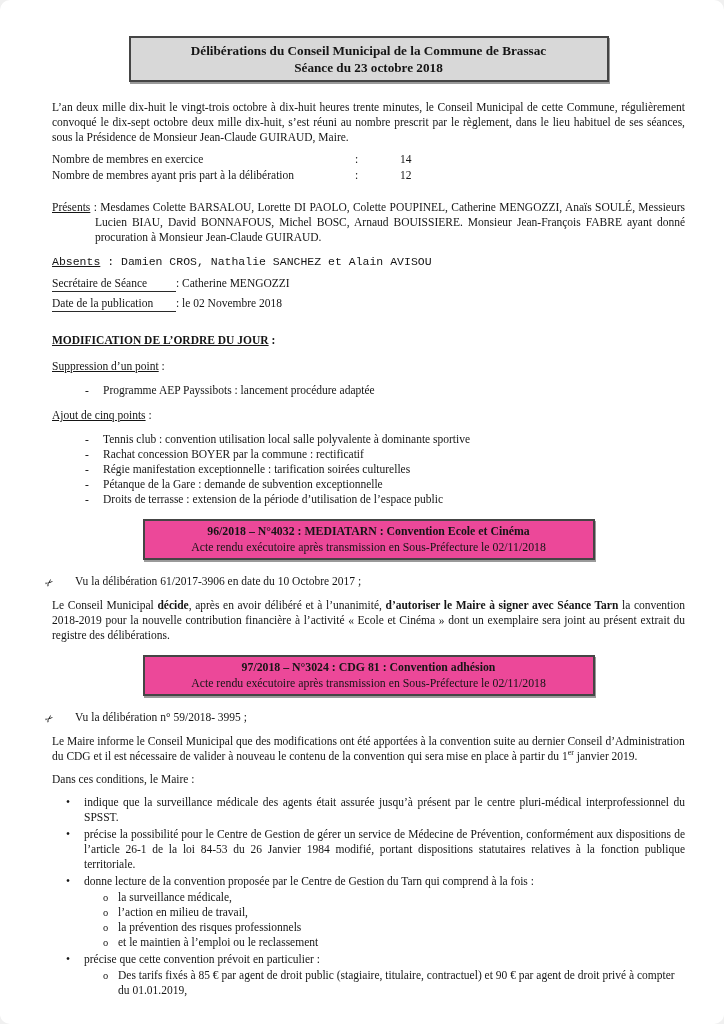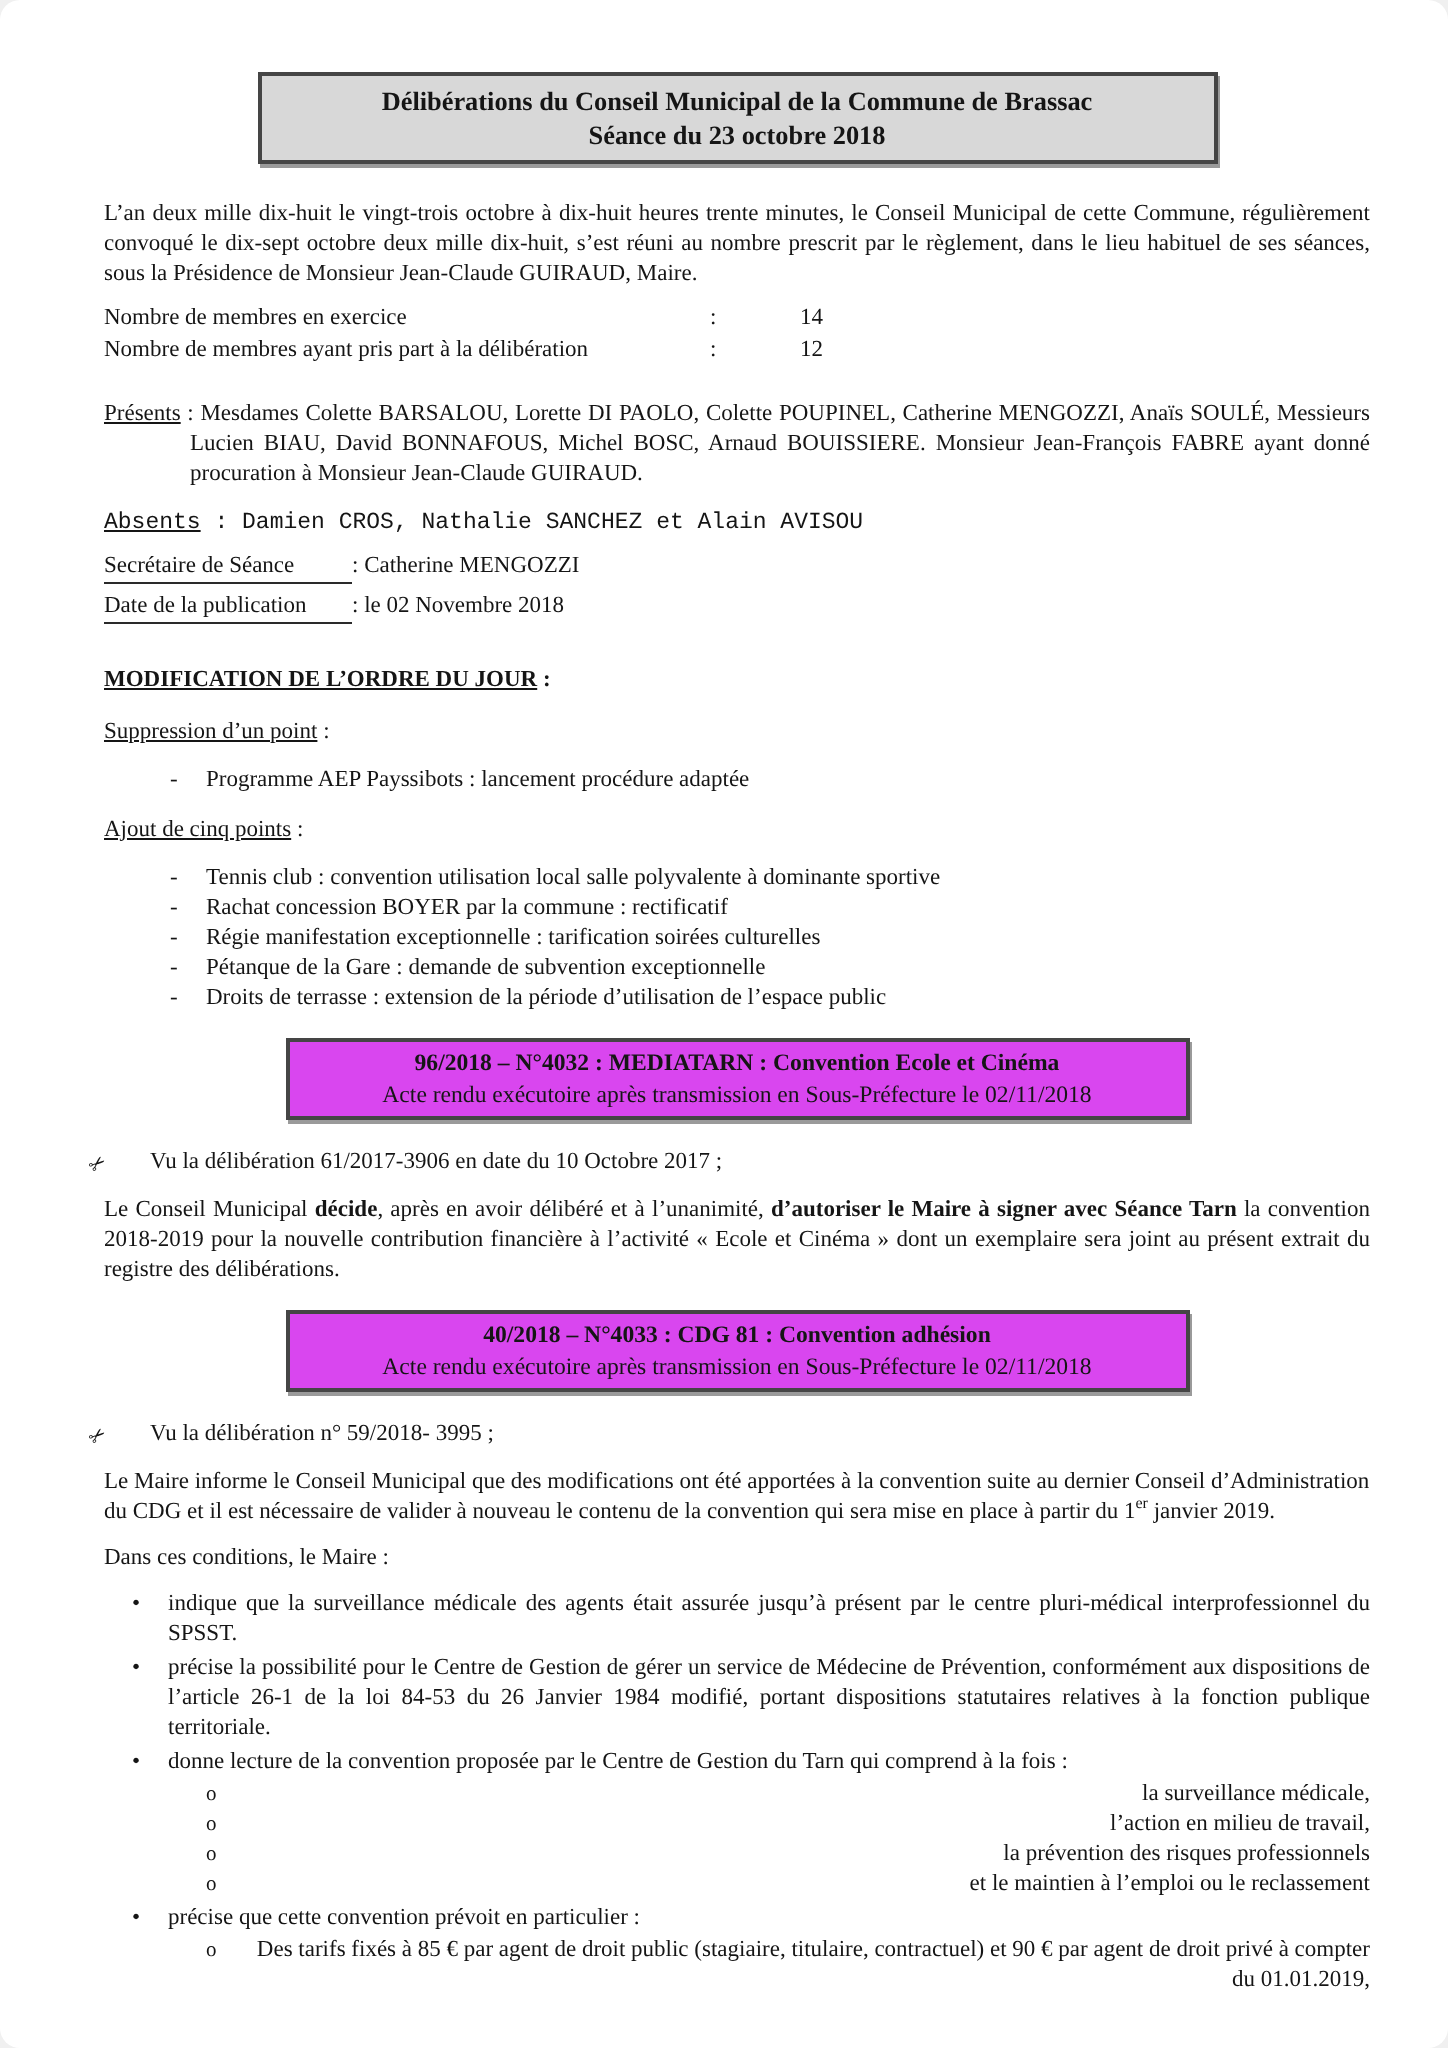--- a/index.html
+++ b/index.html
@@ -55,21 +55,21 @@
   .sub-label{margin:0 0 9px 0;}
   ul.dash{list-style:none;margin:0 0 10px 0;padding:0;}
   ul.dash li{position:relative;padding-left:51px;}
   ul.dash li::before{content:"-";position:absolute;left:33px;}
   .dash-last{margin-bottom:12px;}
 
   
   .delib-box{
     width:436px;
     margin:12px auto 12px auto;
-    background:#d946ef;
+    background:#ec4899;
     border:2px solid #454545;
     box-shadow:1px 2px 0 #9a9a9a;
     text-align:center;
     padding:3px 6px;
     font-size:11.8px;
     line-height:15.5px;
   }
   .delib-box .bt{font-weight:bold;}
 
   
@@ -82,21 +82,21 @@
     transform:rotate(-40deg);
   }
   .para{margin-bottom:8px;}
   sup{font-size:8px;line-height:0;}
 
   
   ul.round{list-style:none;margin:6px 0 0 0;padding:0;}
   ul.round > li{position:relative;padding-left:32px;text-align:justify;margin-bottom:2px;}
   ul.round > li::before{content:"\2022";position:absolute;left:14px;}
   ul.circle{list-style:none;margin:1px 0 0 0;padding:0;}
-  ul.circle > li{position:relative;padding-left:34px;text-align:right;}
+  ul.circle > li{position:relative;padding-left:34px;text-align:left;}
   ul.circle > li::before{content:"o";position:absolute;left:19px;font-size:10.5px;}
 </style>
 </head>
 <body>
 
 <div class="page">
 
   <div class="title-box">
     <div>Délibérations du Conseil Municipal de la Commune de Brassac</div>
     <div>Séance du 23 octobre 2018</div>
@@ -146,21 +146,21 @@
   <div class="delib-box">
     <div class="bt">96/2018 – N°4032 : MEDIATARN : Convention Ecole et Cinéma</div>
     <div>Acte rendu exécutoire après transmission en Sous-Préfecture le 02/11/2018</div>
   </div>
 
   <div class="vu"><span class="vu-icon">✂</span><span>Vu la délibération 61/2017-3906 en date du 10 Octobre 2017 ;</span></div>
 
   <p class="just para"><span>Le Conseil Municipal </span><b>décide</b><span>, après en avoir délibéré et à l’unanimité, </span><b>d’autoriser le Maire à signer avec Séance Tarn</b><span> la convention 2018-2019 pour la nouvelle contribution financière à l’activité « Ecole et Cinéma » dont un exemplaire sera joint au présent extrait du registre des délibérations.</span></p>
 
   <div class="delib-box">
-    <div class="bt">40/2018 – N°4033 : CDG 81 : Convention adhésion</div>
+    <div class="bt">97/2018 – N°3024 : CDG 81 : Convention adhésion</div>
     <div>Acte rendu exécutoire après transmission en Sous-Préfecture le 02/11/2018</div>
   </div>
 
   <div class="vu"><span class="vu-icon">✂</span><span>Vu la délibération n° 59/2018- 3995 ;</span></div>
 
   <p class="para"><span>Le Maire informe le Conseil Municipal que des modifications ont été apportées à la convention suite au dernier Conseil d’Administration du CDG et il est nécessaire de valider à nouveau le contenu de la convention qui sera mise en place à partir du 1</span><sup>er</sup><span> janvier 2019.</span></p>
 
   <p class="para">Dans ces conditions, le Maire :</p>
 
   <ul class="round">

